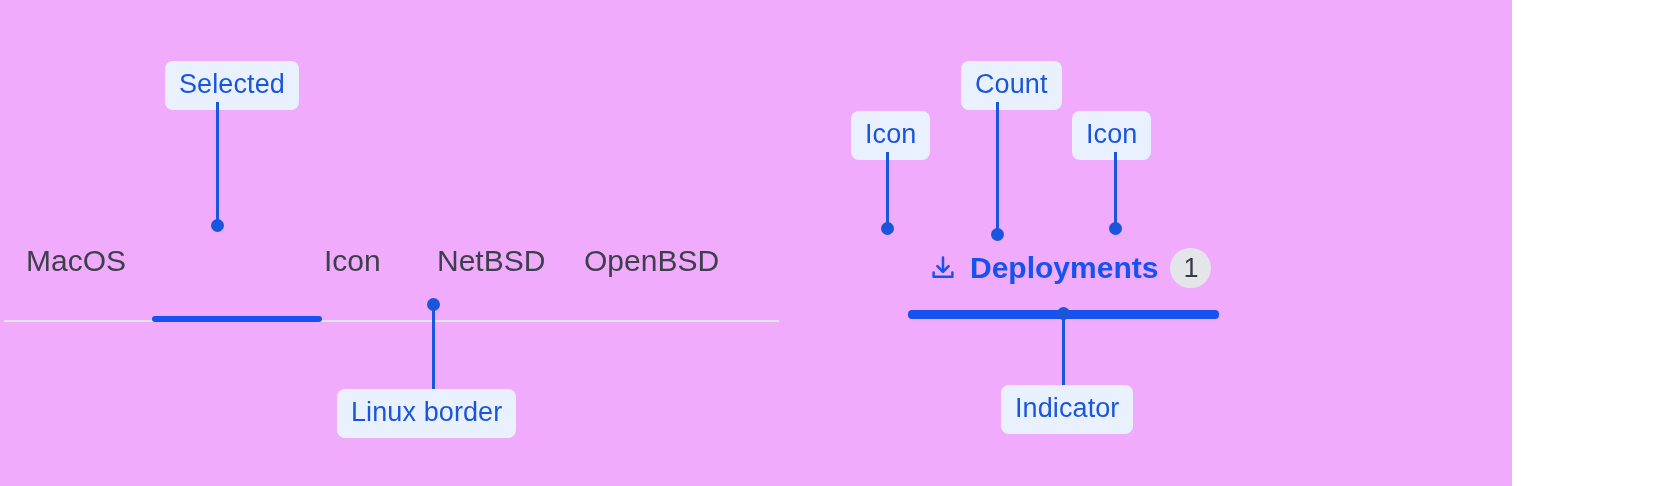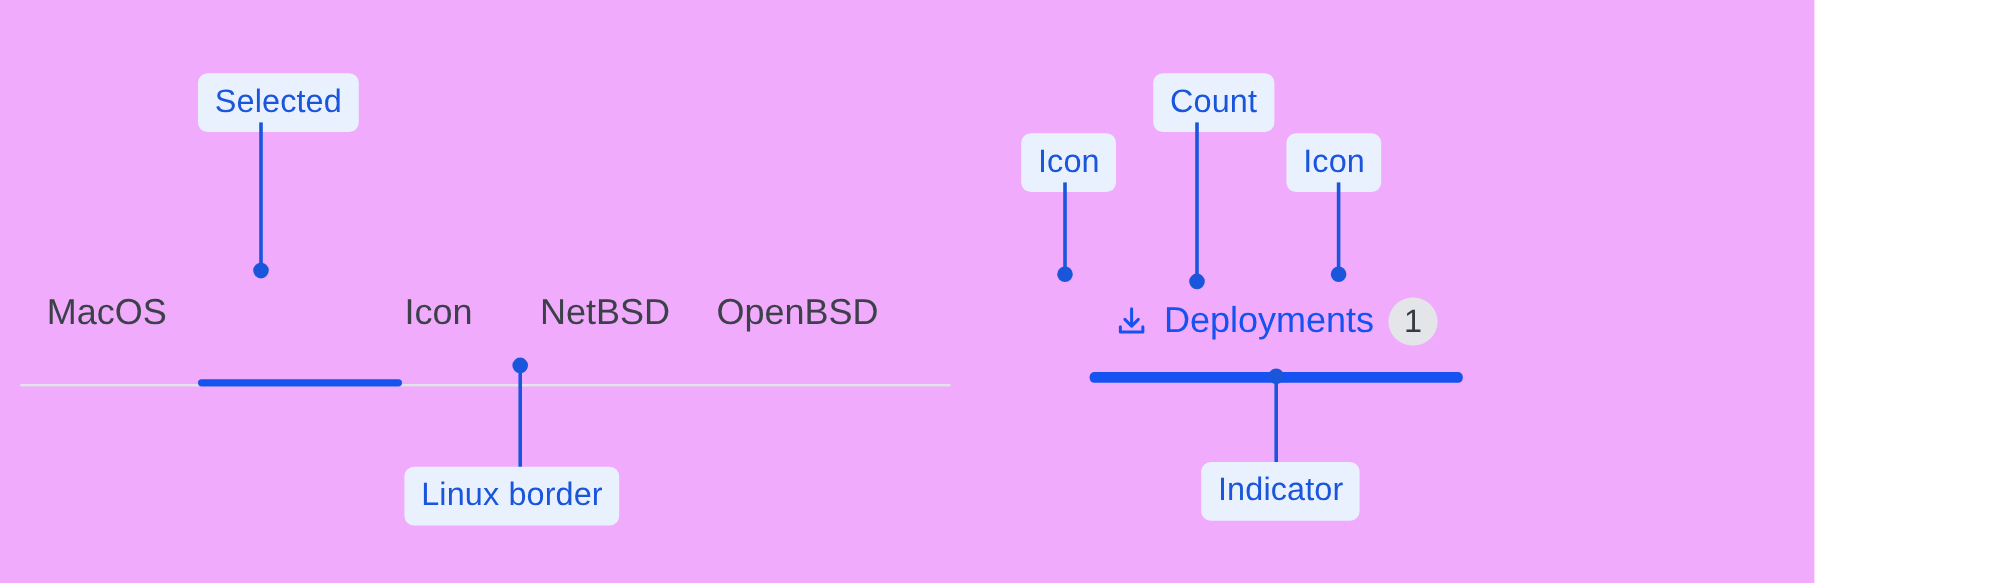--- a/index.html
+++ b/index.html
@@ -42,21 +42,21 @@
     position: absolute;
     width: 13px;
     height: 13px;
     border-radius: 50%;
     background: #1a56db;
   }
 
   
   .tabs-left {
     position: absolute;
-    left: 17px;
+    left: 4px;
     top: 246px;
     width: 775px;
     height: 78px;
     text-align: right;
   }
   .tabs-left-rail {
     position: absolute;
     left: 0;
     top: 74px;
     width: 775px;
@@ -104,20 +104,21 @@
     width: 30px;
     height: 30px;
     display: block;
     flex: 0 0 auto;
   }
   .tab-right-label {
     font-size: 30px;
     line-height: 1;
     color: #1652f0;
     white-space: nowrap;
+    font-weight: bold;
   }
   .count-badge {
     min-width: 26px;
     height: 40px;
     padding: 0 13px;
     border-radius: 20px;
     background: #e4e5e8;
     color: #363b44;
     font-size: 27px;
     line-height: 40px;

